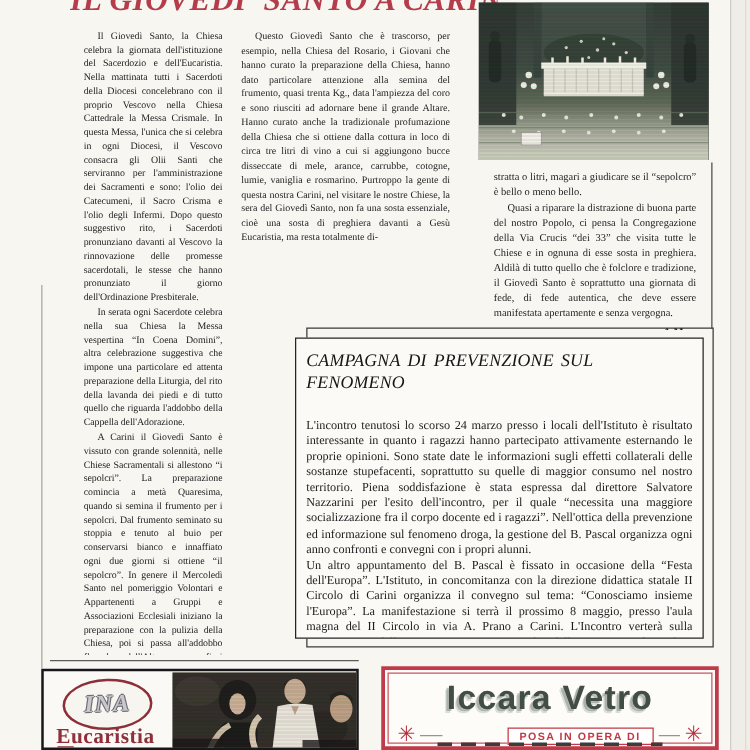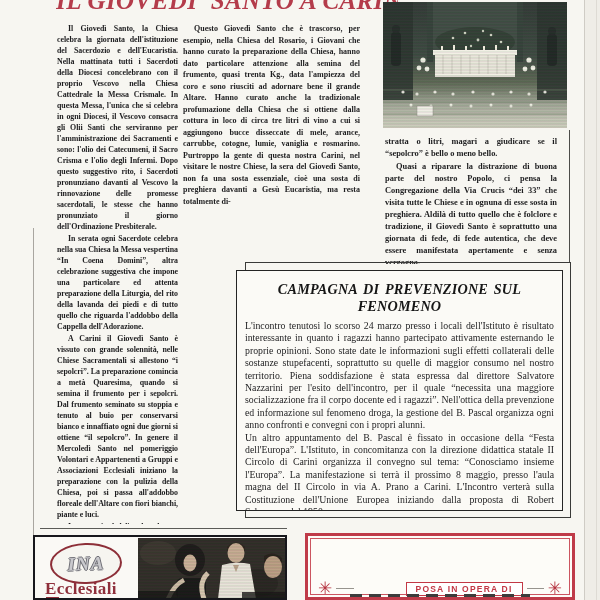--- a/index.html
+++ b/index.html
@@ -5,36 +5,36 @@
   html,body{margin:0;padding:0;background:#e9e7e1;}
   .page{position:relative;width:600px;height:600px;background:#f7f6f1;overflow:hidden;
         font-family:"Liberation Serif",serif;color:#1d1d1f;}
   
   .title-clip{position:absolute;left:56px;top:0;width:342px;height:19px;overflow:hidden;}
   .title-text{display:block;white-space:nowrap;margin-top:-13px;
               font-family:"Liberation Serif",serif;font-style:italic;font-weight:bold;
               font-size:25px;letter-spacing:.4px;color:#b43c4b;}
   
   .col{position:absolute;overflow:hidden;text-align:justify;}
-  .col p{margin:0 0 1px 0;font-weight:bold;}
+  .col p{margin:0 0 1px 10px;}
   .ind{text-indent:11px;}
   .col1{left:57px;top:23px;width:121px;height:501px;font-size:7.9px;line-height:11px;letter-spacing:-.05px;}
   .col2{left:183px;top:23px;width:177px;height:241px;font-size:8px;line-height:11.5px;}
   .col3{left:385px;top:136px;width:172px;height:128px;font-size:8.4px;line-height:12px;}
   .signature{text-align:right;font-weight:bold;font-size:8.6px;padding-right:8px;margin-top:2px;}
   
   .photo{position:absolute;left:383px;top:2px;width:184px;height:126px;overflow:hidden;background:#2a332e;}
   .scan{position:absolute;inset:0;pointer-events:none;
         background:repeating-linear-gradient(0deg,rgba(150,100,140,.10) 0 1px,rgba(90,135,100,.10) 1px 2px,rgba(255,255,255,.05) 2px 3px);}
   .vrule{position:absolute;left:569px;top:130px;width:1px;height:133px;background:#4c4c49;}
   
   .campaign-back{position:absolute;left:245px;top:262px;width:326px;height:256px;border:1.3px solid #3a3a38;background:transparent;box-sizing:border-box;}
   .campaign{position:absolute;left:236px;top:270px;width:327px;height:241px;background:#fbfaf6;border:1.6px solid #242424;box-sizing:border-box;padding:10px 8px 0 8px;overflow:hidden;}
-  .c-title{text-align:center;font-style:italic;font-weight:bold;font-size:14.2px;line-height:17px;letter-spacing:.2px;word-spacing:2px;color:#161616;}
-  .c-body{margin-top:5px;text-align:justify;font-size:9.8px;line-height:12.4px;}
+  .c-title{font-style:italic;font-weight:normal;font-size:14.2px;line-height:17px;letter-spacing:.2px;word-spacing:2px;color:#161616;}
+  .c-body{margin-top:20px;text-align:justify;font-size:9.8px;line-height:12.4px;}
   .c-body p{margin:0;}
   
   .ads-divider{position:absolute;left:40px;top:528px;width:247px;height:1px;background:#5b5b57;}
   .ad-ina{position:absolute;left:33px;top:535px;width:254px;height:65px;border:2px solid #17171c;background:#faf9f5;box-sizing:border-box;overflow:hidden;}
   .ina-oval{position:absolute;left:15px;top:6px;width:68px;height:37px;border:2px solid #8d2f38;border-radius:50%;
             display:flex;align-items:center;justify-content:center;transform:rotate(-2deg);background:#f6f5f0;}
   .ina-text{font-family:"Liberation Serif",serif;font-style:italic;font-weight:bold;font-size:19px;letter-spacing:1px;
             color:#c9c9cd;text-shadow:1px 0 #6f6f76,-1px 0 #6f6f76,0 1px #6f6f76,0 -1px #6f6f76;}
   .assitalia{position:absolute;left:10px;top:42px;font-family:"Liberation Serif",serif;font-weight:bold;font-size:17px;letter-spacing:.4px;color:#8f2f3b;}
   .a-underline{position:absolute;left:11px;top:60px;width:13px;height:2px;background:#8f2f3b;}
@@ -184,21 +184,21 @@
       <p>Un altro appuntamento del B. Pascal è fissato in occasione della “Festa dell'Europa”. L'Istituto, in concomitanza con la direzione didattica statale II Circolo di Carini organizza il convegno sul tema: “Conosciamo insieme l'Europa”. La manifestazione si terrà il prossimo 8 maggio, presso l'aula magna del II Circolo in via A. Prano a Carini. L'Incontro verterà sulla Costituzione dell'Unione Europea iniziando dalla proposta di Robert Schumann del 1950.</p>
     </div>
   </div>
 
   <div class="ads-divider"></div>
 
   <div class="ad-ina">
     <div class="ina-oval">
       <span class="ina-text">INA</span>
     </div>
-    <div class="assitalia">Ecclesiali</div>
+    <div class="assitalia">Eucaristia</div>
     <div class="a-underline"></div>
     <div class="ina-photo">
       <svg width="148" height="61" viewBox="0 0 148 61">
         <rect width="148" height="61" fill="#28251f"></rect>
         <ellipse cx="20" cy="15" rx="18" ry="12" fill="#3a352c" opacity=".6"></ellipse>
         <ellipse cx="120" cy="45" rx="20" ry="14" fill="#1c1a15" opacity=".7"></ellipse>
         <ellipse cx="52" cy="22" rx="15" ry="16" fill="#141210"></ellipse>
         <ellipse cx="52" cy="25" rx="6.5" ry="8.5" fill="#c7ad93"></ellipse>
         <rect x="38" y="40" width="30" height="21" rx="6" fill="#10100e"></rect>
         <path d="M89,9 Q98,0 107,9 L107,13 Q98,6 89,13 Z" fill="#241c14"></path>
@@ -211,20 +211,21 @@
         <path d="M30,61 Q36,47 46,42" stroke="#c9b8a0" stroke-width="4.5" fill="none"></path>
         <rect x="0" y="53" width="40" height="8" fill="#0d0c0a" opacity=".8"></rect>
         <rect x="104" y="54" width="44" height="7" fill="#0d0c0a" opacity=".8"></rect>
       </svg>
       <div class="scan"></div>
     </div>
   </div>
 
   <div class="ad-iccara">
     <div class="iccara-inner"></div>
+    <div class="iccara-title">Iccara Vetro</div>
     <div class="posa-row">
       <span class="star">✳</span>
       <span class="hline"></span>
       <span class="posa-box">POSA IN OPERA DI</span>
       <span class="hline"></span>
       <span class="star">✳</span>
     </div>
     <div class="iccara-cut"></div>
   </div>
 

